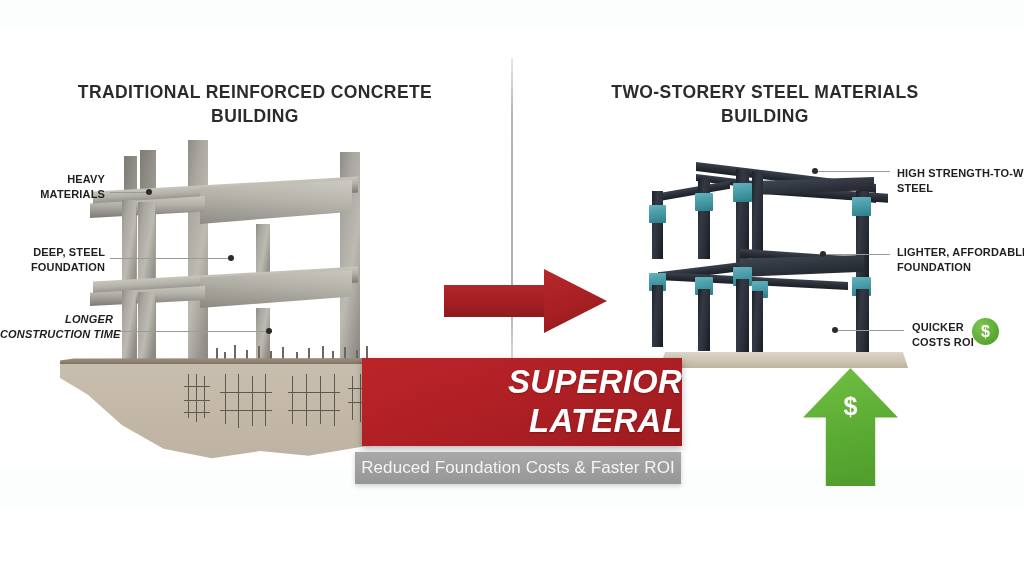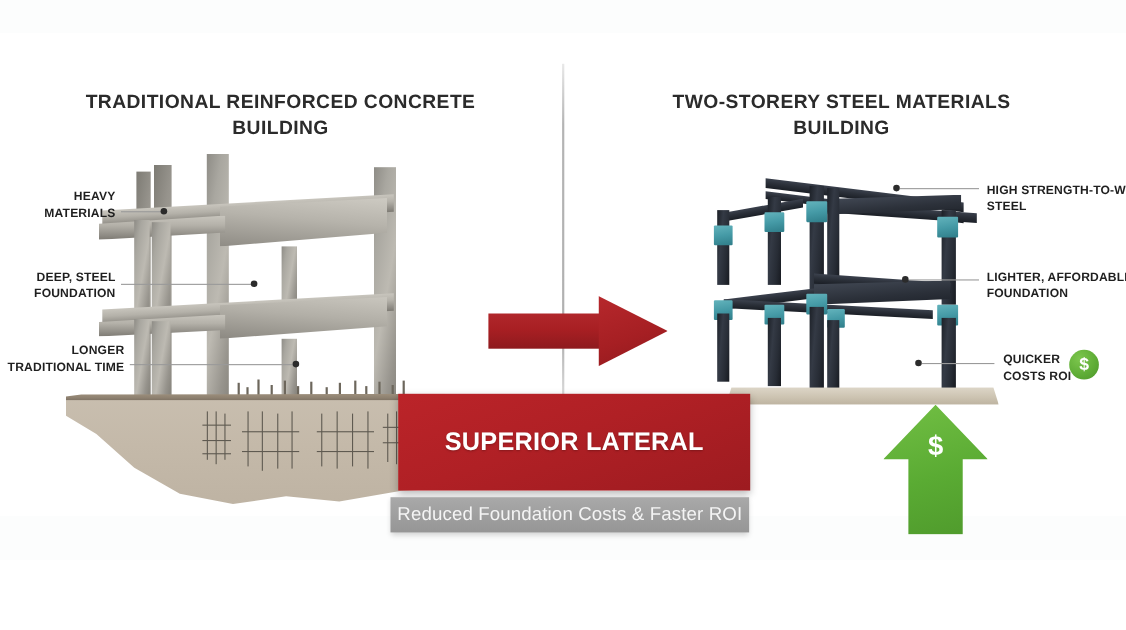--- a/index.html
+++ b/index.html
@@ -198,25 +198,26 @@
     background: linear-gradient(160deg, #bb2429 0%, #b02025 45%, #9d1b20 100%);
     box-shadow: 0 3px 7px rgba(0,0,0,0.28);
     display: flex;
     flex-direction: column;
     align-items: center;
     justify-content: center;
   }
   #banner-red .line {
     color: #ffffff;
     font-weight: bold;
-    font-size: 23px;
+    font-size: 33px;
     letter-spacing: 0.2px;
     line-height: 1.18;
     text-align: right;
     text-shadow: 0 1px 2px rgba(0,0,0,0.25);
+    font-style: italic;
   }
   #banner-gray {
     position: absolute;
     left: 355px;
     top: 452px;
     width: 326px;
     height: 32px;
     background: linear-gradient(180deg, #a9a9a9 0%, #9e9e9e 55%, #969696 100%);
     box-shadow: 0 2px 5px rgba(0,0,0,0.18);
     display: flex;
@@ -388,23 +389,23 @@
   <div class="leader" style="left:110px; top:192px; width:38px;"></div>
   <div class="leader-dot" style="left:146px; top:189px;"></div>
 
   <div class="callout left-side" style="left:0px; top:245px; width:105px;">
     <div>DEEP, STEEL</div>
     <div>FOUNDATION</div>
   </div>
   <div class="leader" style="left:110px; top:258px; width:120px;"></div>
   <div class="leader-dot" style="left:228px; top:255px;"></div>
 
-  <div class="callout left-side" style="left:0px; top:312px; width:113px;">
+  <div class="callout left-side" style="left:0px; top:312px; width:113px;font-style:italic;">
     <div>LONGER</div>
-    <div>TRADITIONAL TIME</div>
+    <div>CONSTRUCTION TIME</div>
   </div>
   <div class="leader" style="left:118px; top:331px; width:150px;"></div>
   <div class="leader-dot" style="left:266px; top:328px;"></div>
 
   <div id="red-arrow">
     <div class="shaft"></div>
     <div class="head"></div>
   </div>
 
   <div id="steel-building">

